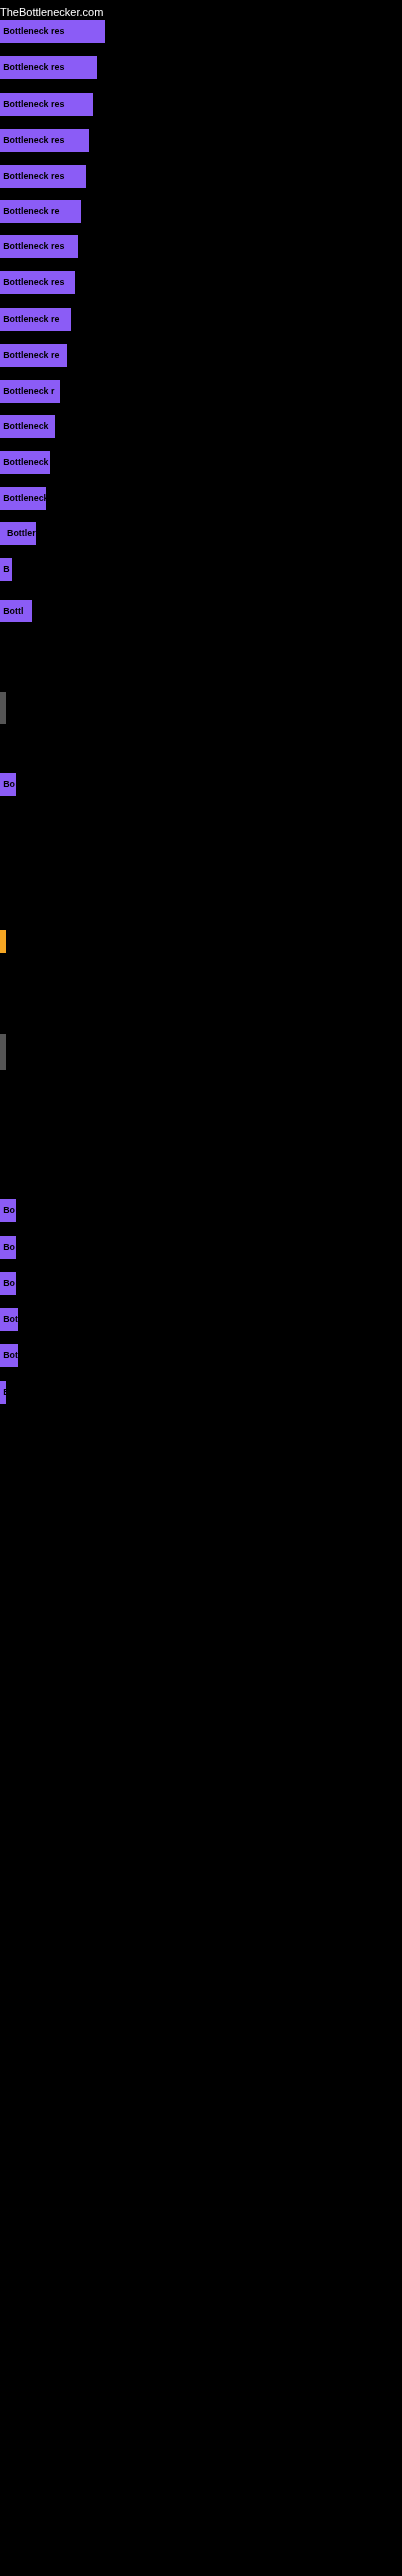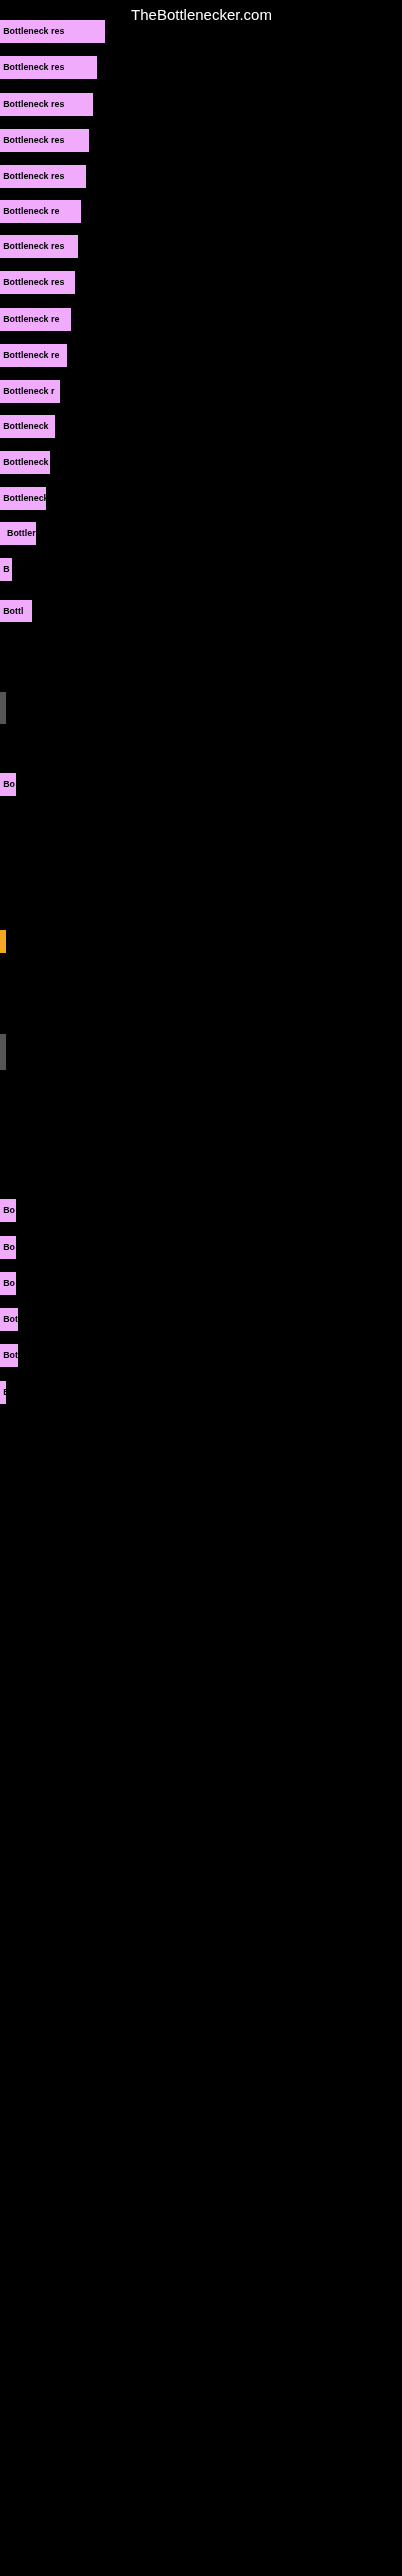--- a/index.html
+++ b/index.html
@@ -5,33 +5,32 @@
     * { margin: 0; padding: 0; box-sizing: border-box; }
     body {
       background: #000;
       width: 403px;
       min-height: 2576px;
       font-family: Arial, sans-serif;
       position: relative;
     }
     .site-title {
       color: #fff;
-      text-align: center;
-      font-size: 15px;
+      font-size: 11px;
       padding: 6.4px 0;
       font-weight: normal;
     }
     .bar-container {
       position: absolute;
       left: 0;
       display: flex;
       align-items: center;
     }
     .bar-label {
-      background: #f0abfc;
+      background: #8b5cf6;
       color: #000;
       font-size: 8.9px;
       font-weight: bold;
       padding: 2.4px 4px;
       white-space: nowrap;
       overflow: hidden;
     }
   </style>
 </head>
 <body>

